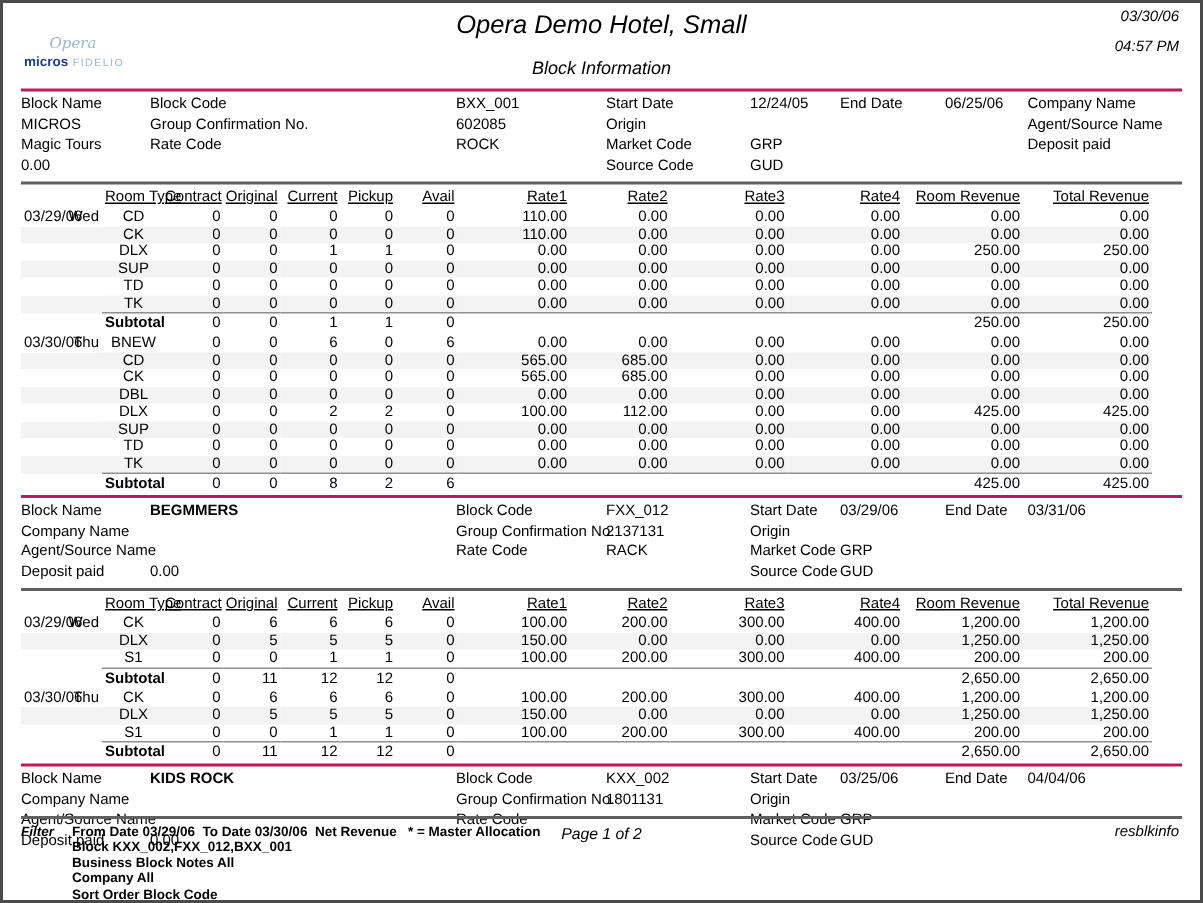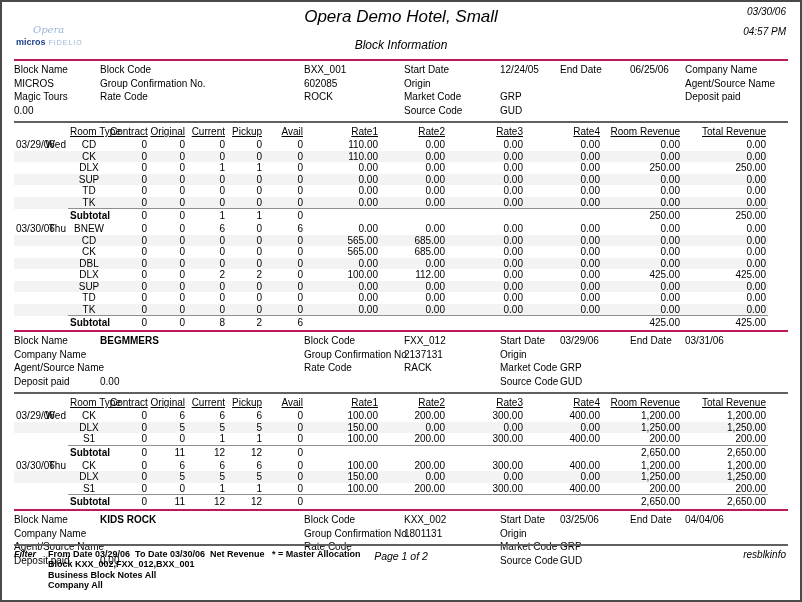--- a/index.html
+++ b/index.html
@@ -607,18 +607,19 @@
     </div>
 
   <div class="page-footer">
     <div class="footer-left">
       <span class="filter-label">Filter</span>
       <div class="filter-lines" id="filter-lines">
           <div class="fline">From Date 03/29/06  To Date 03/30/06  Net Revenue   * = Master Allocation</div>
           <div class="fline">Block KXX_002,FXX_012,BXX_001</div>
           <div class="fline">Business Block Notes All</div>
           <div class="fline">Company All</div>
+          <div class="fline">Sort Order Block Code</div>
         </div>
     </div>
     <div class="page-num">Page 1 of 2</div>
     <div class="report-code">resblkinfo</div>
   </div>
 </div>
 
 </body></html>

